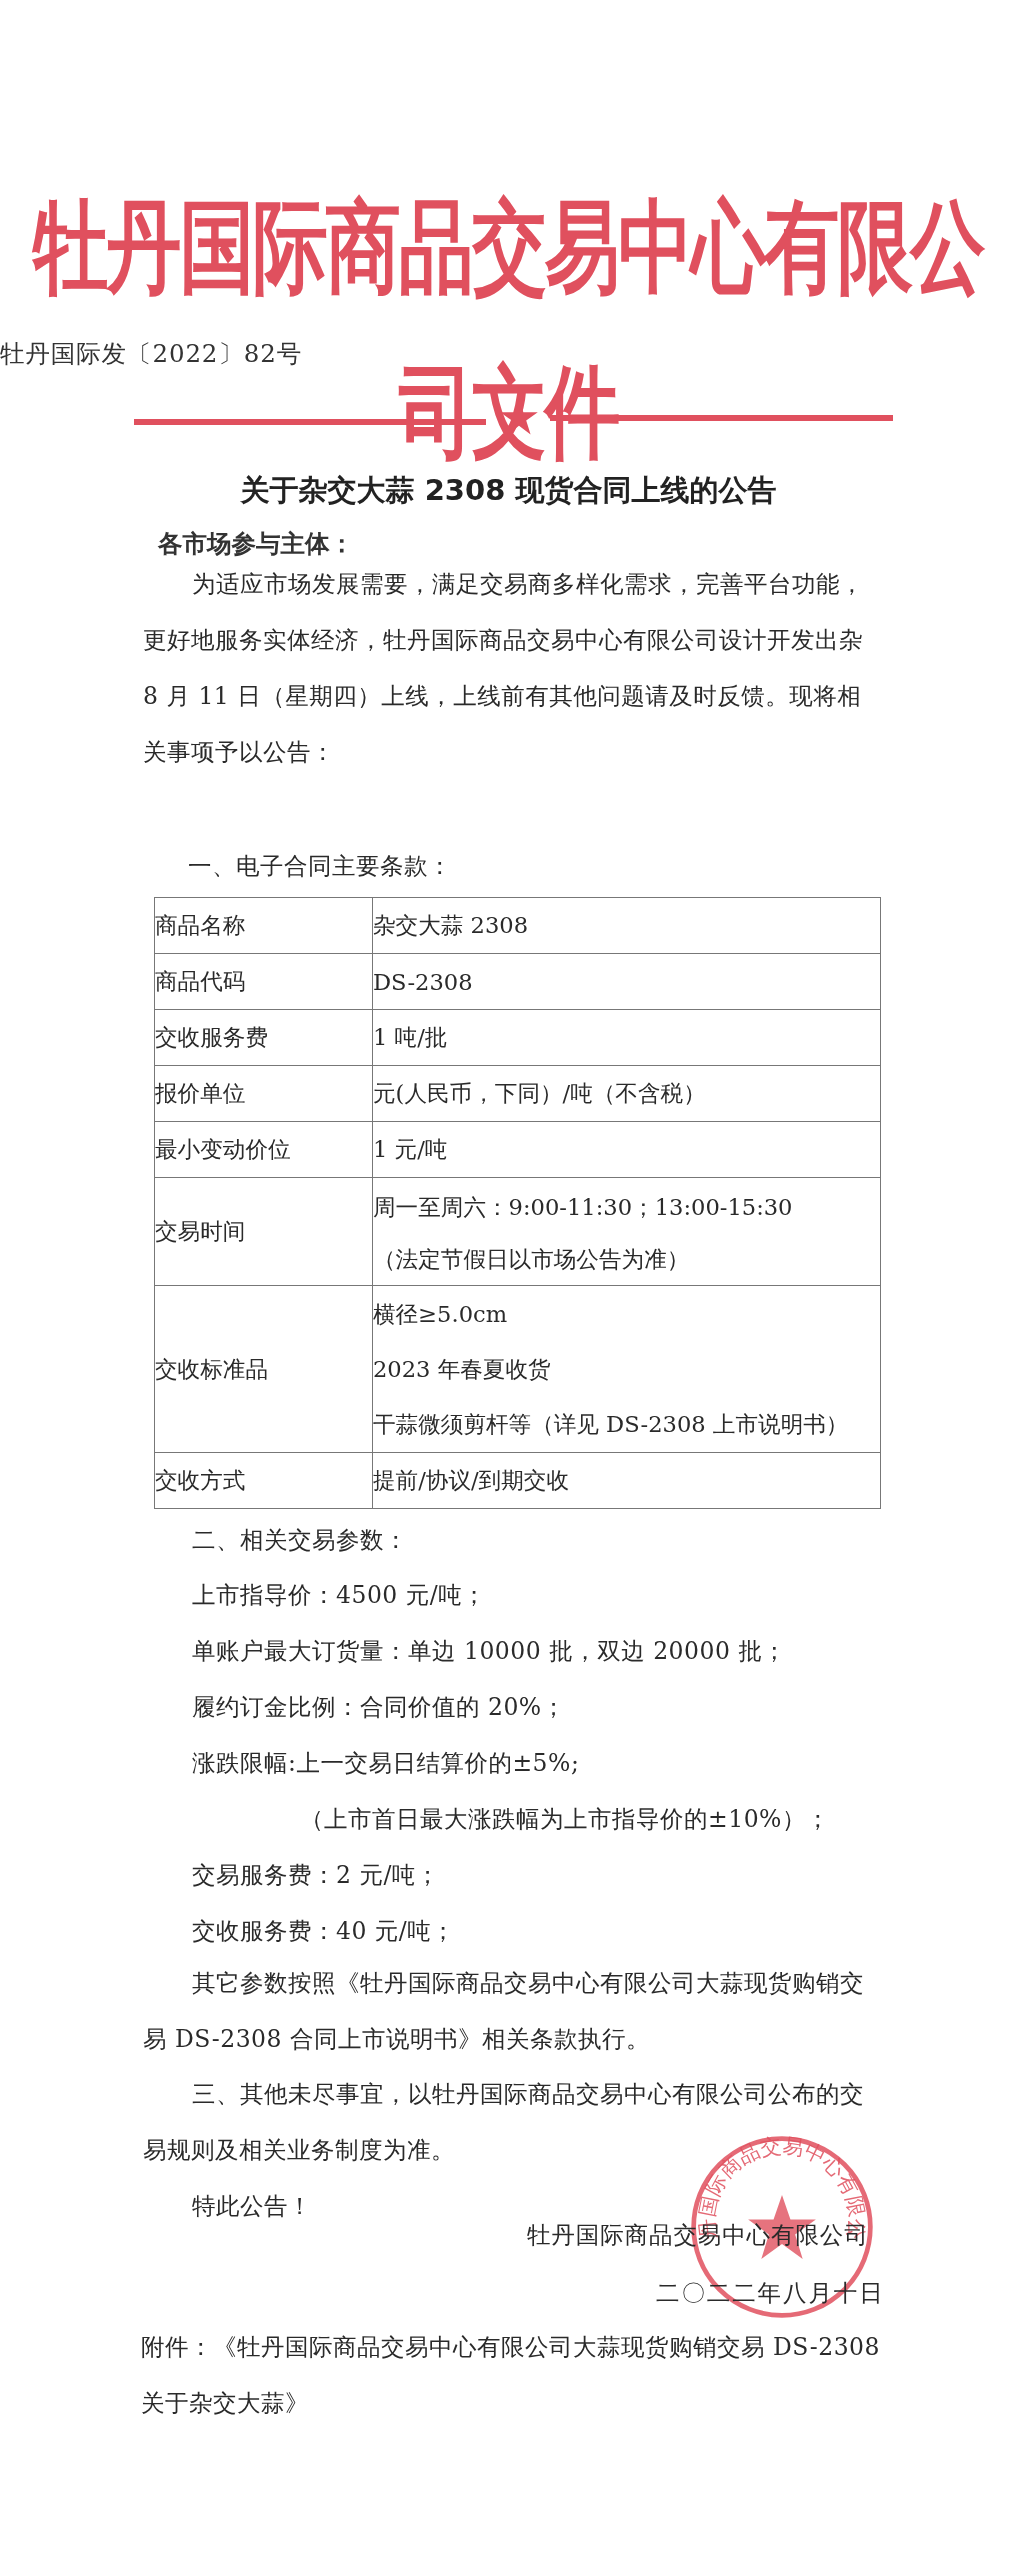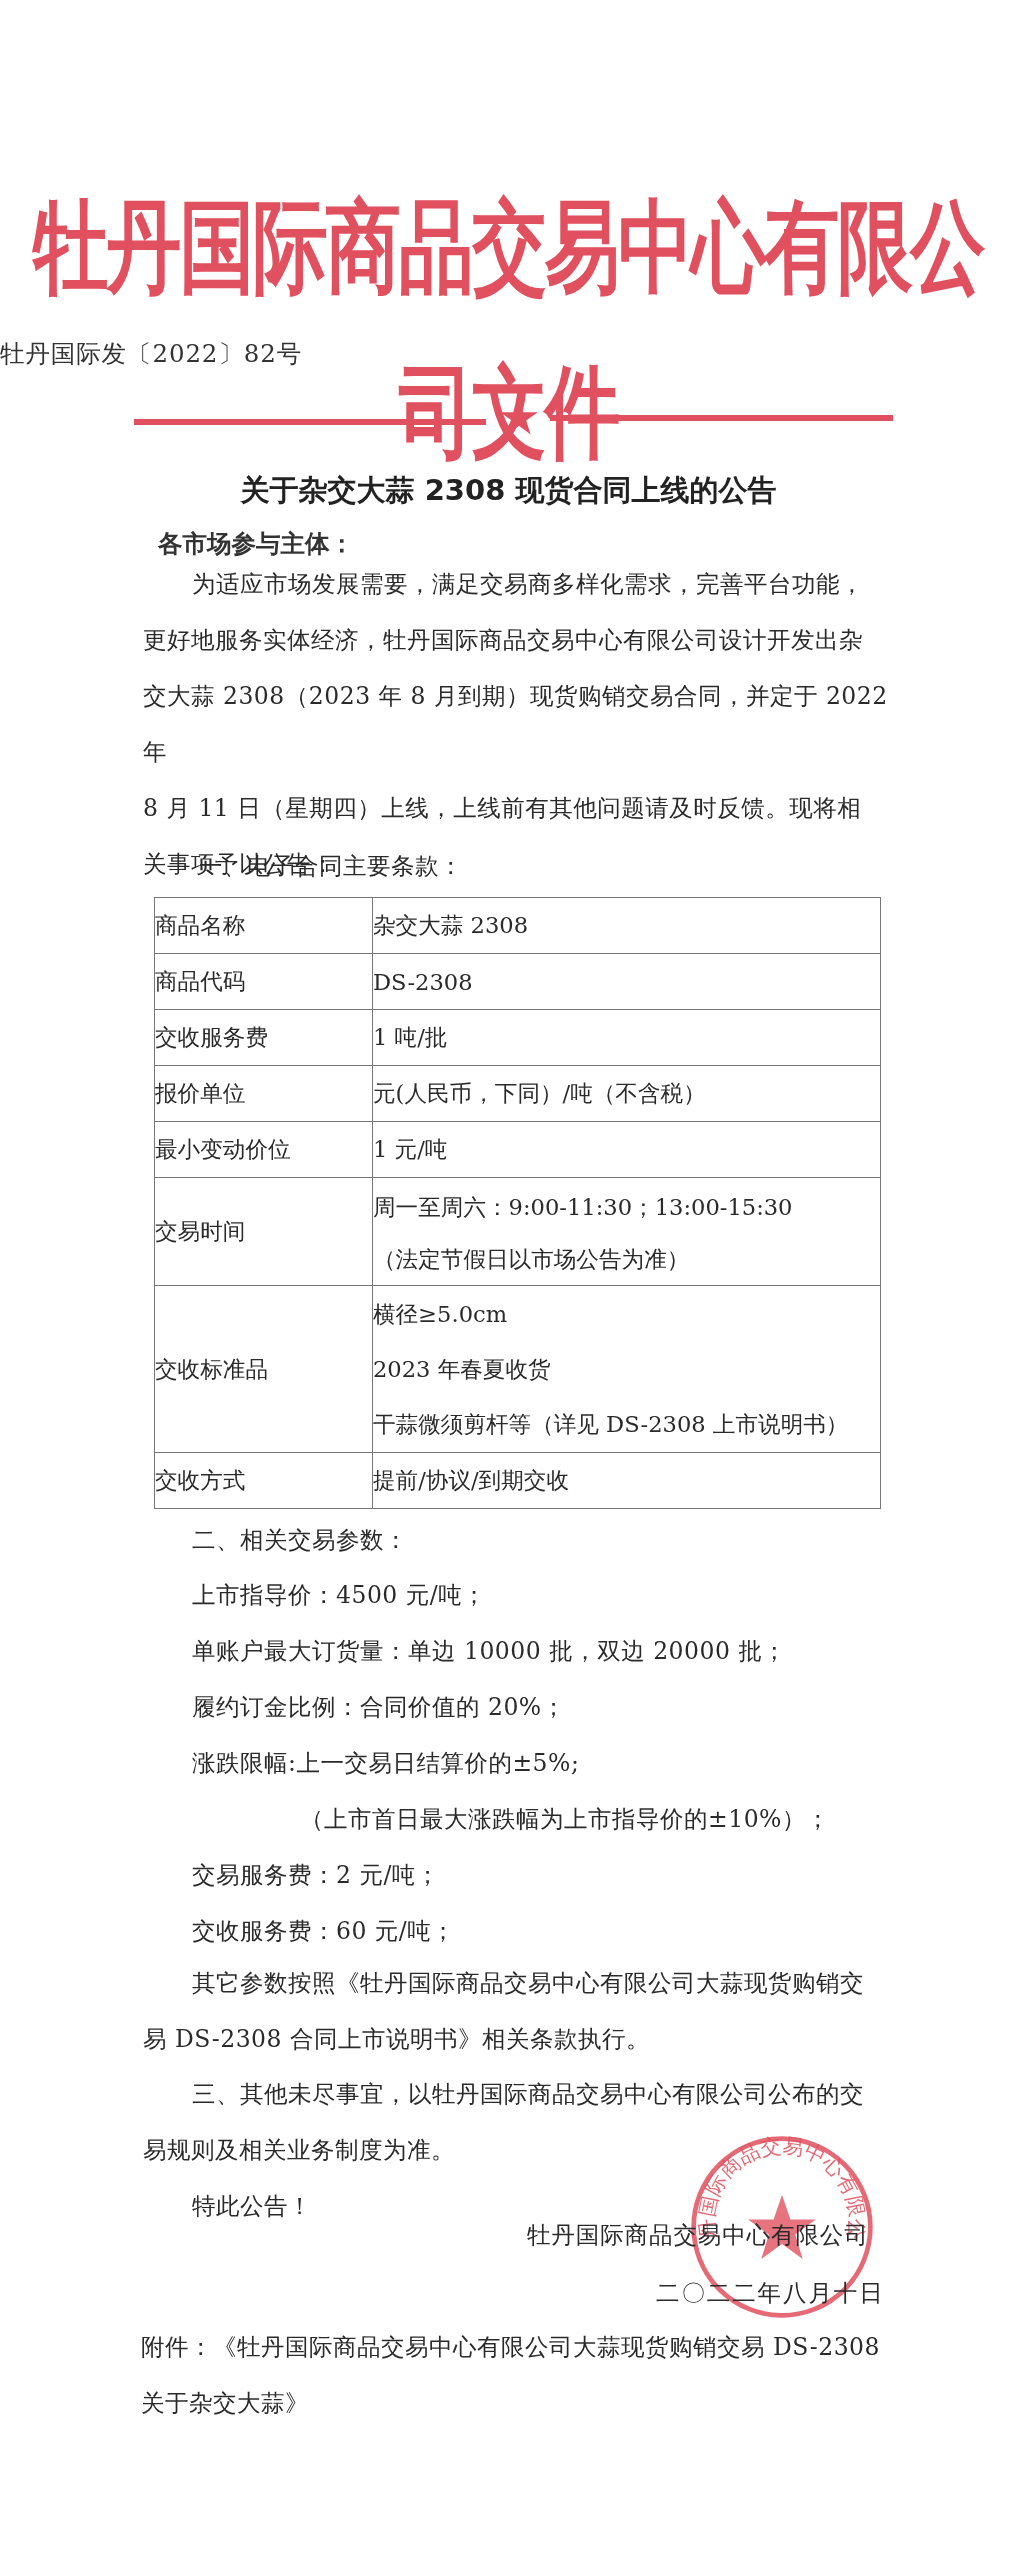--- a/index.html
+++ b/index.html
@@ -41,26 +41,25 @@
   <polygon points="50,4 61,38 97,38 68,59 79,94 50,72 21,94 32,59 3,38 39,38" fill="#e0505e"></polygon>
 </svg>
 <div class="abs sep-line sep-right"></div>
 
 <div class="abs ann-title">关于杂交大蒜 2308 现货合同上线的公告</div>
 <div class="abs greet">各市场参与主体：</div>
 
 <div class="abs para" style="top:556px;">
   <span class="line indent">为适应市场发展需要，满足交易商多样化需求，完善平台功能，</span>
   <span class="line">更好地服务实体经济，牡丹国际商品交易中心有限公司设计开发出杂</span>
-  <span class="line">交大蒜 2308（2023 年 8 月到期）现货购销交易合同，并定于 2022 年</span>
   <span class="line">8 月 11 日（星期四）上线，上线前有其他问题请及时反馈。现将相</span>
   <span class="line">关事项予以公告：</span>
 </div>
 
-<div class="abs para" style="top:838px; left:199px;">一、电子合同主要条款：</div>
+<div class="abs para" style="top:838px; left:188px;">一、电子合同主要条款：</div>
 
 <table class="terms">
   <tbody>
       <tr class="row-1">
     <td class="k">商品名称</td>
     <td>杂交大蒜 2308</td>
   </tr>
   <tr class="row-1">
     <td class="k">商品代码</td>
     <td>DS-2308</td>
@@ -101,21 +100,21 @@
 
 <div class="abs para" style="top:1512px; left:192px;">二、相关交易参数：</div>
 
 <div class="abs para" style="top:1567px; left:192px;">
   <span class="line">上市指导价：4500 元/吨；</span>
   <span class="line">单账户最大订货量：单边 10000 批，双边 20000 批；</span>
   <span class="line">履约订金比例：合同价值的 20%；</span>
   <span class="line">涨跌限幅:上一交易日结算价的±5%;</span>
   <span class="line" style="padding-left:108px;">（上市首日最大涨跌幅为上市指导价的±10%）；</span>
   <span class="line">交易服务费：2 元/吨；</span>
-  <span class="line">交收服务费：60 元/吨；</span>
+  <span class="line">交收服务费：40 元/吨；</span>
 </div>
 
 <div class="abs para" style="top:1955px;">
   <span class="line indent">其它参数按照《牡丹国际商品交易中心有限公司大蒜现货购销交</span>
   <span class="line">易 DS-2308 合同上市说明书》相关条款执行。</span>
 </div>
 
 <div class="abs para" style="top:2066px;">
   <span class="line indent">三、其他未尽事宜，以牡丹国际商品交易中心有限公司公布的交</span>
   <span class="line">易规则及相关业务制度为准。</span>

